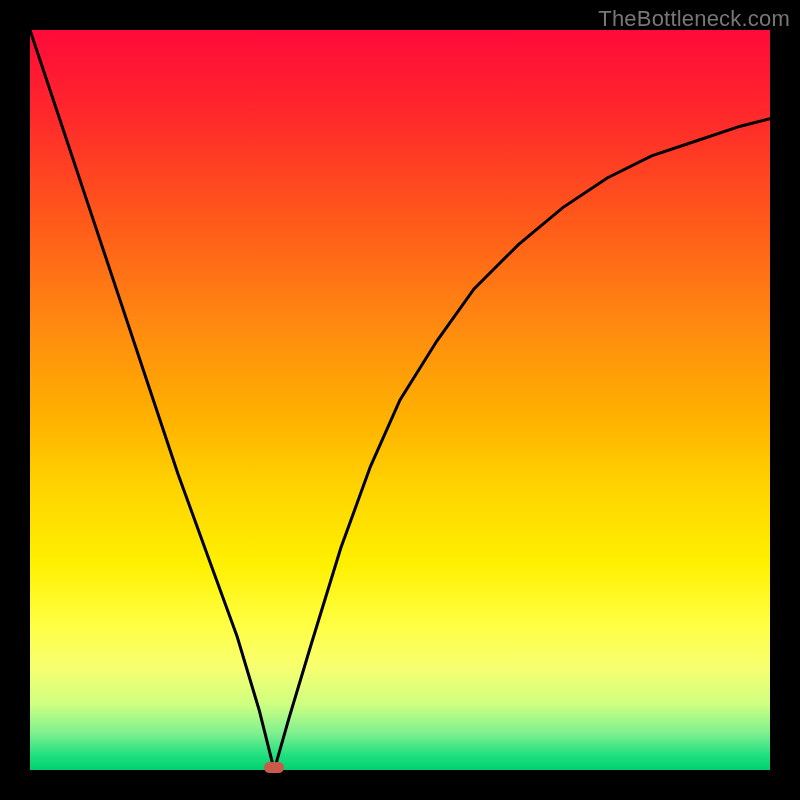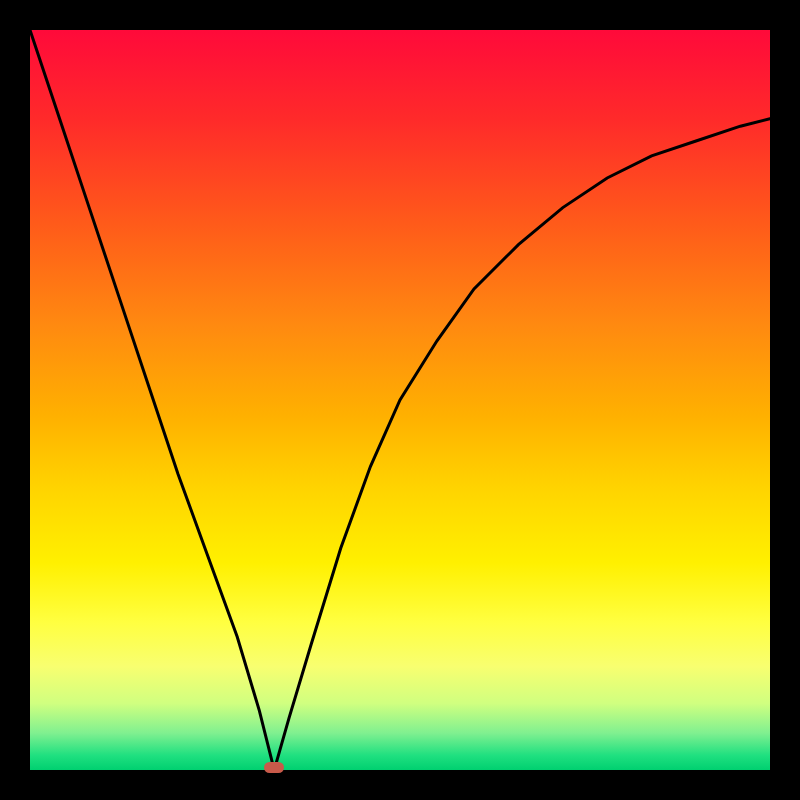--- a/index.html
+++ b/index.html
@@ -66,13 +66,14 @@
 </head>
 <body>
 
 <div class="frame">
   <div class="plot">
     <svg class="curve" viewBox="0 0 740 740" preserveAspectRatio="none">
       <path id="curve-path" fill="none" stroke-width="3" stroke-linecap="round" stroke="#000000" d="M0.0 0.0 L29.6 88.8 L59.2 177.6 L88.8 266.4 L118.4 355.2 L148.0 444.0 L177.6 525.4 L207.2 606.8 L229.4 680.8 L244.2 740.0 L259.0 688.2 L281.2 614.2 L310.8 518.0 L340.4 436.6 L370.0 370.0 L407.0 310.8 L444.0 259.0 L488.4 214.6 L532.8 177.6 L577.2 148.0 L621.6 125.8 L666.0 111.0 L710.4 96.2 L740.0 88.8"></path>
     </svg>
     <div class="minmark" id="minmark" style="left: 234.2px; top: 732px; background: rgb(200, 90, 74);"></div>
   </div>
+  <div class="watermark">TheBottleneck.com</div>
 </div>
 
 </body></html>

